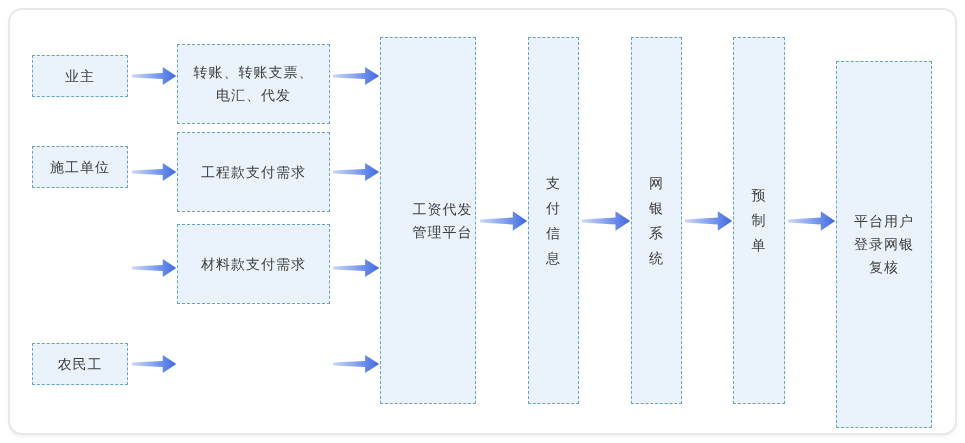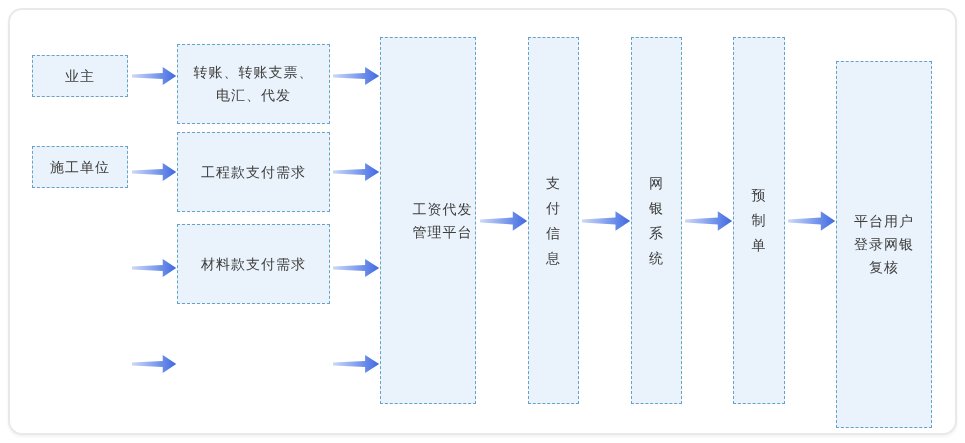--- a/index.html
+++ b/index.html
@@ -87,20 +87,21 @@
         <stop offset="55%" style="stop-color: var(--arrow-mid, #7d9cee)"></stop>
         <stop offset="100%" style="stop-color: var(--arrow-dark, #3f68e0)"></stop>
       </linearGradient>
     </defs>
   </svg>
 
   <div class="panel"></div>
 
   <div class="fbox src r0">业主</div>
   <div class="fbox src r1">施工单位</div>
+  <div class="fbox src r3">农民工</div>
 
   <div class="arrow a-s1 r0">
     <svg viewBox="0 0 60 24" preserveAspectRatio="none">
         <polygon points="0,10.4 41,8.6 41,2.2 59,12 41,21.8 41,15.4 0,13.6" fill="url(#arrowGrad)"></polygon>
       </svg>
   </div>
   <div class="arrow a-s1 r1">
     <svg viewBox="0 0 60 24" preserveAspectRatio="none">
         <polygon points="0,10.4 41,8.6 41,2.2 59,12 41,21.8 41,15.4 0,13.6" fill="url(#arrowGrad)"></polygon>
       </svg>

